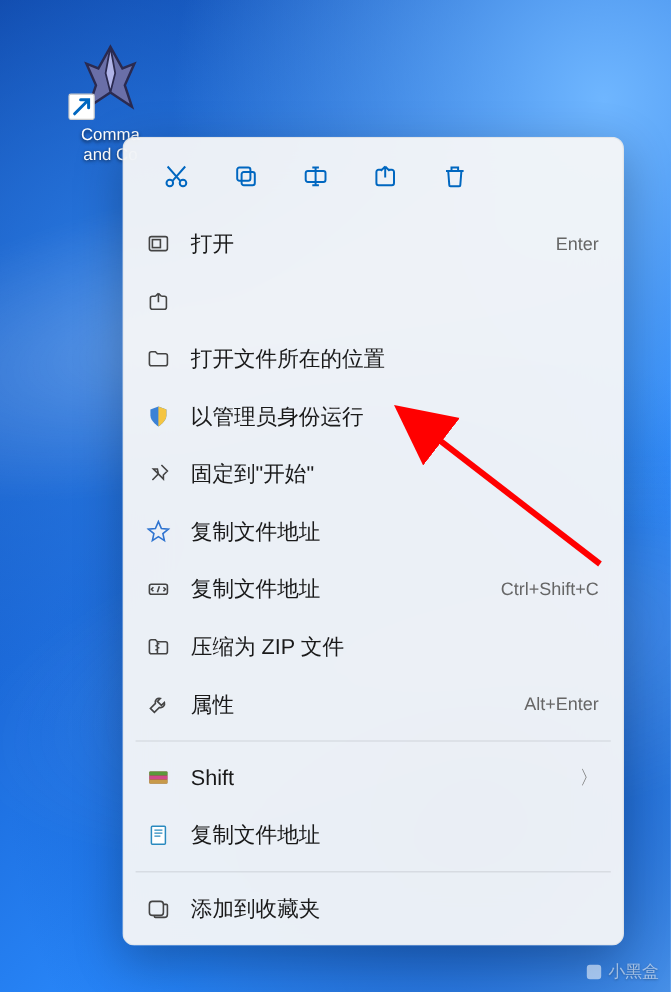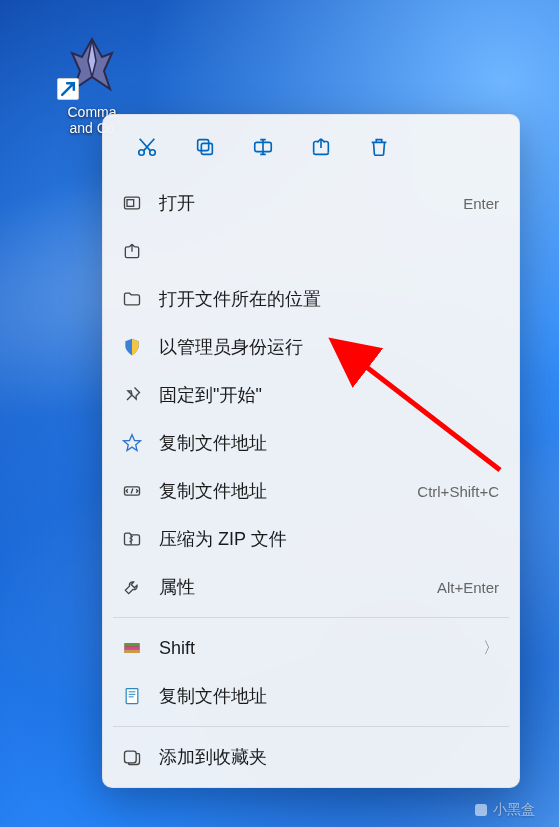--- a/index.html
+++ b/index.html
@@ -91,21 +91,21 @@
   .menu-item .mi-label { flex: 1; }
   .menu-item .mi-shortcut { color: #666; font-size: 15px; margin-left: 10px; }
   .menu-item .mi-chevron { color:#777; font-size: 16px; margin-left:6px;}
   .sep { height: 1px; background: rgba(0,0,0,.1); margin: 6px 4px; }
   .arrow-annot {
     position:absolute;
     pointer-events:none;
   }
   .watermark {
     position:absolute;
-    right: 24px; bottom: 8px;
+    right: 10px; bottom: 8px;
     color: rgba(255,255,255,.55);
     font-size: 14px;
     display:flex;align-items:center;gap:4px;
     text-shadow:0 1px 2px rgba(0,0,0,.3);
   }
 </style>
 </head>
 <body>
 
 <div class="swirl"></div>

